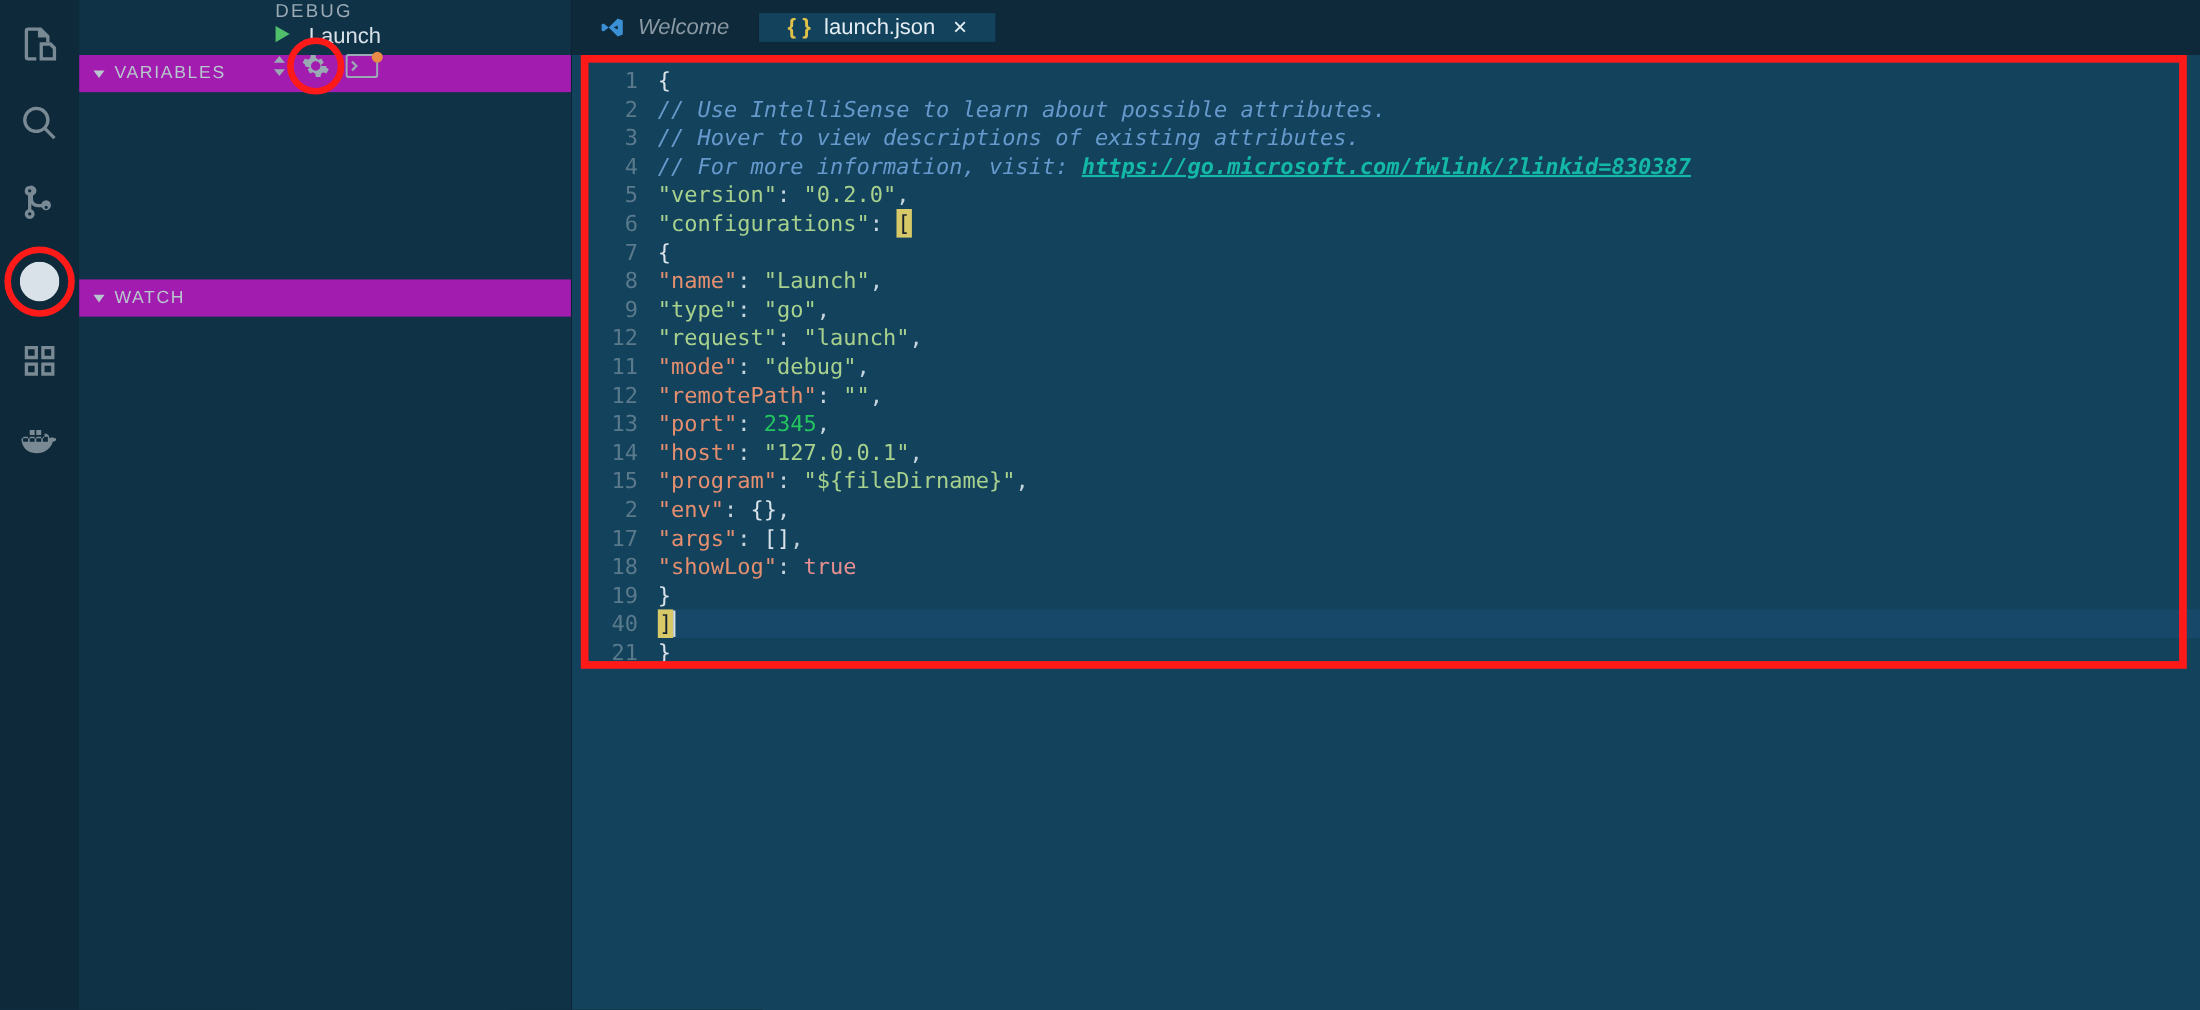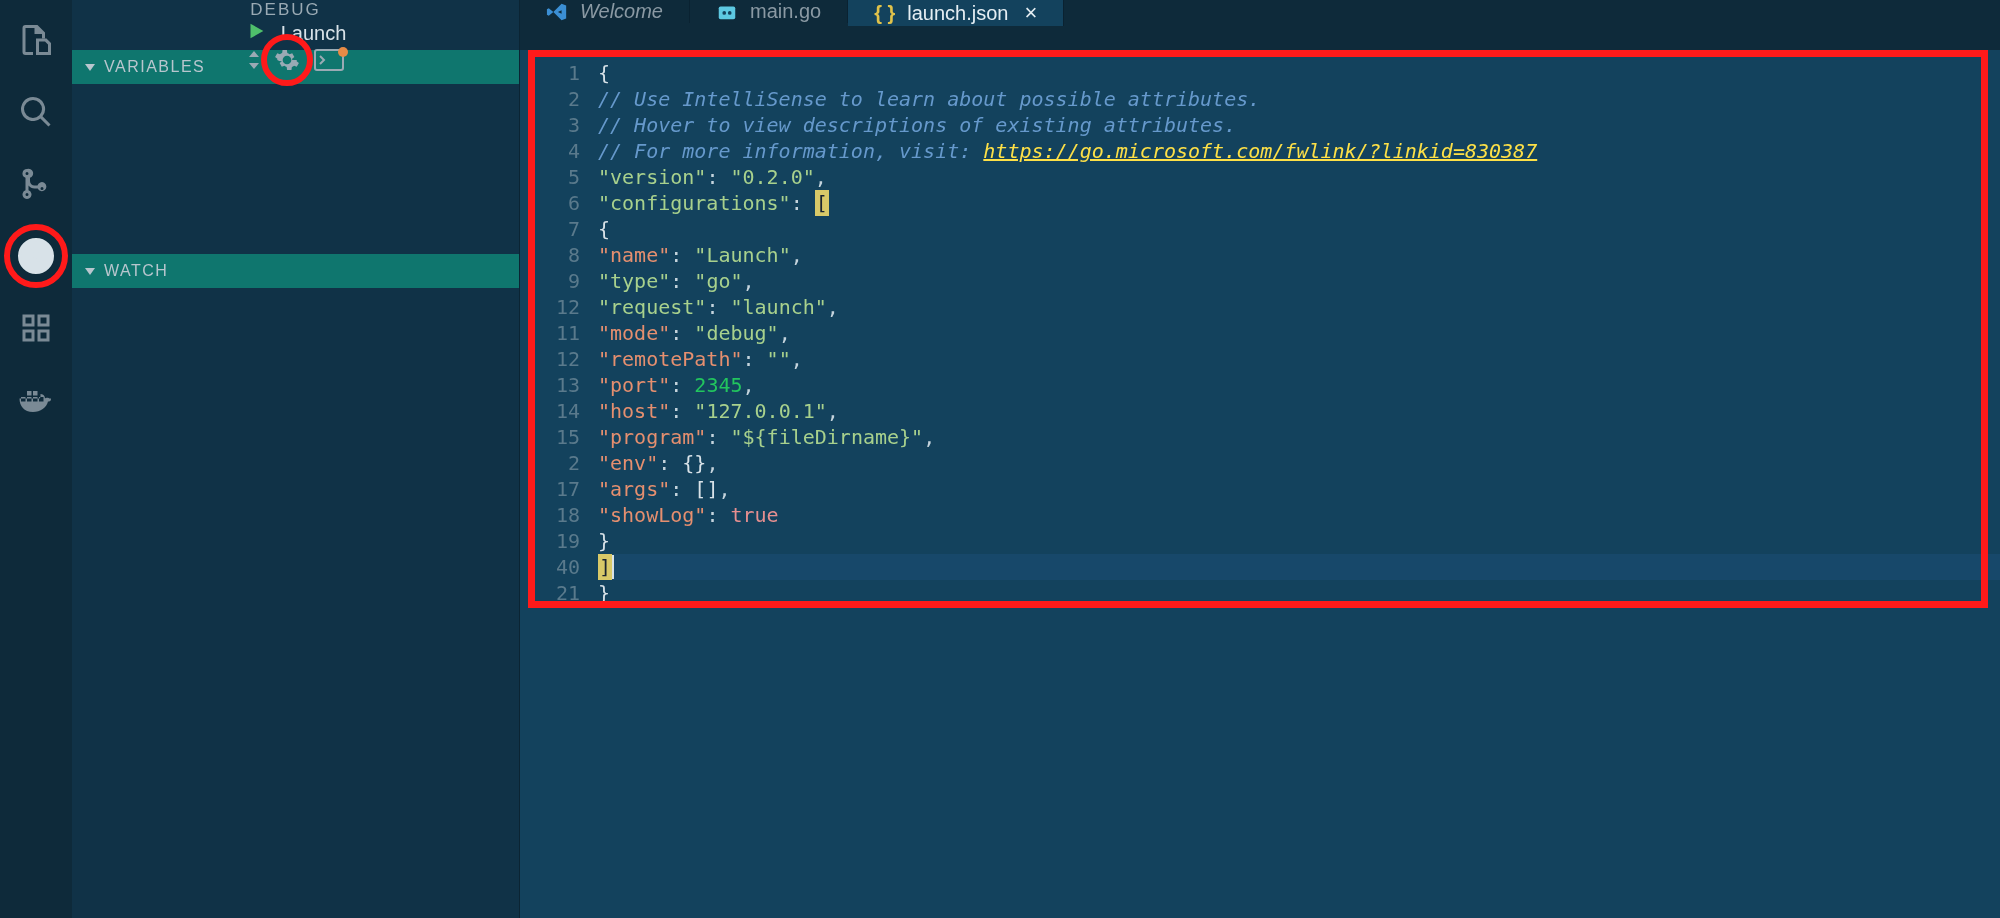--- a/index.html
+++ b/index.html
@@ -88,21 +88,21 @@
     .console-icon svg { width: 30px; height: 22px; }
     .orange-dot {
       position: absolute;
       top: -2px; right: -4px;
       width: 10px; height: 10px;
       background: #e78b46;
       border-radius: 50%;
     }
     .panel-section-header {
       height: 34px;
-      background: #0f766e;
+      background: #a21caf;
       display: flex;
       align-items: center;
       padding: 0 12px;
       font-size: 16px;
       letter-spacing: 1.5px;
       color: #b8c6ce;
       cursor: pointer;
     }
     .panel-section-header svg { width: 12px; height: 12px; margin-right: 8px; fill: #b8c6ce; }
     .panel-section-body {
@@ -116,21 +116,21 @@
     .editor-area {
       flex: 1;
       display: flex;
       flex-direction: column;
       background: #0e2a3a;
       position: relative;
     }
     .tabs {
       height: 50px;
       display: flex;
-      align-items: flex-start;
+      align-items: center;
       background: #0e2a3a;
     }
     .tab {
       display: flex;
       align-items: center;
       padding: 0 26px;
       gap: 12px;
       font-size: 20px;
       cursor: pointer;
       color: #8a99a3;
@@ -188,21 +188,21 @@
     .code-line {
       height: 26px;
       display: flex;
       align-items: center;
     }
     .code-line.cursor-line {
       background: #17486a;
     }
     .tk-brace   { color: #d8e2e8; }
     .tk-comment { color: #6699cc; font-style: italic; }
-    .tk-link    { color: #fde047; font-style: italic; text-decoration: underline; }
+    .tk-link    { color: #14b8a6; font-style: italic; text-decoration: underline; font-weight: bold; }
     .tk-string  { color: #a8d18d; }
     .tk-key     { color: #e58f6f; }
     .tk-number  { color: #22c55e; }
     .tk-bool    { color: #e58f90; }
     .tk-punct   { color: #c5d4dd; }
     .tk-bracket-hl { color: #1a2430; background: #d8c968; padding: 0 1px; }
     .curs {
       display: inline-block;
       width: 2px;
       height: 24px;
@@ -317,28 +317,20 @@
 </div>
 
 <div class="editor-area">
   <div class="tabs">
     <div class="tab">
       <svg viewBox="0 0 24 24">
           <path fill="#3b8fd4" d="M17 3l5 2v14l-5 2-9-9-5 4-2-1V9l2-1 5 4 9-9zm0 7l-4 2 4 2V10z"></path>
         </svg>
       <span>Welcome</span>
     </div>
-    <div class="tab normal">
-      <svg viewBox="0 0 24 24">
-          <rect x="3" y="6" width="18" height="14" rx="2" fill="#5dc9e2"></rect>
-          <circle cx="9" cy="13" r="2" fill="#13425d"></circle>
-          <circle cx="15" cy="13" r="2" fill="#13425d"></circle>
-        </svg>
-      <span>main.go</span>
-    </div>
     <div class="tab active">
       <span style="color:#e0c24a;font-weight:bold;font-size:20px;font-style:normal;">{ }</span>
       <span>launch.json</span>
       <span class="close-x">×</span>
     </div>
   </div>
 
   <div class="red-rect"></div>
 
   <div class="editor-body">

